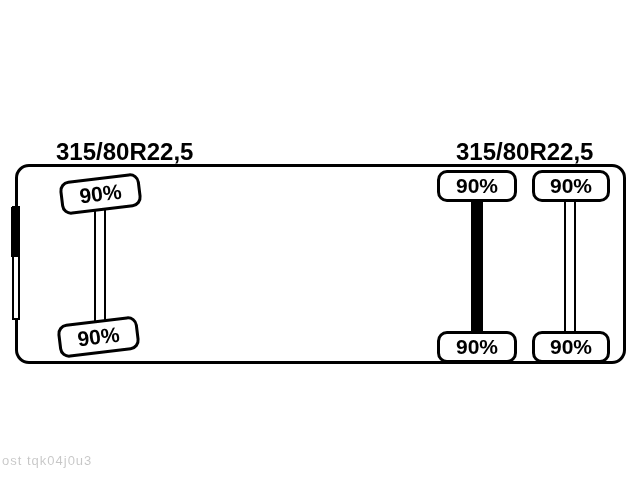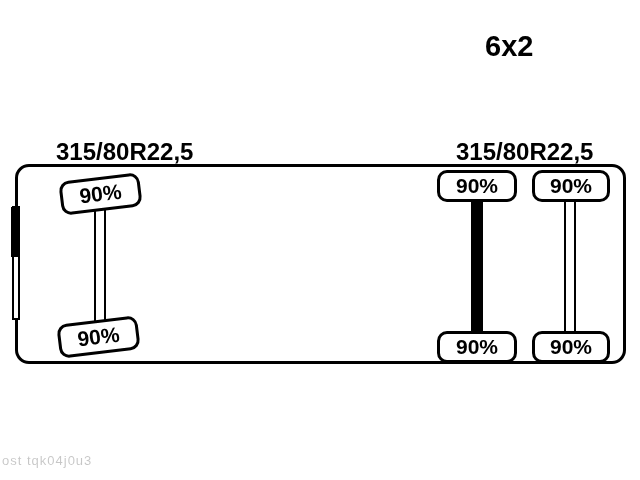--- a/index.html
+++ b/index.html
@@ -72,21 +72,20 @@
     position: absolute; left: 2px; top: 453px;
     font-size: 13px; color: #000; opacity: 0.22;
     letter-spacing: 1px; filter: blur(0.4px);
   }
 </style>
 </head>
 <body>
 
 <div class="stage">
 
-  <div class="config">6x2</div>
 
   <div class="size-label size-front">315/80R22,5</div>
 
   <div class="size-label size-rear">315/80R22,5</div>
 
   <div class="chassis"></div>
 
   <div class="bumper-outline"></div>
   <div class="bumper-fill"></div>
 

